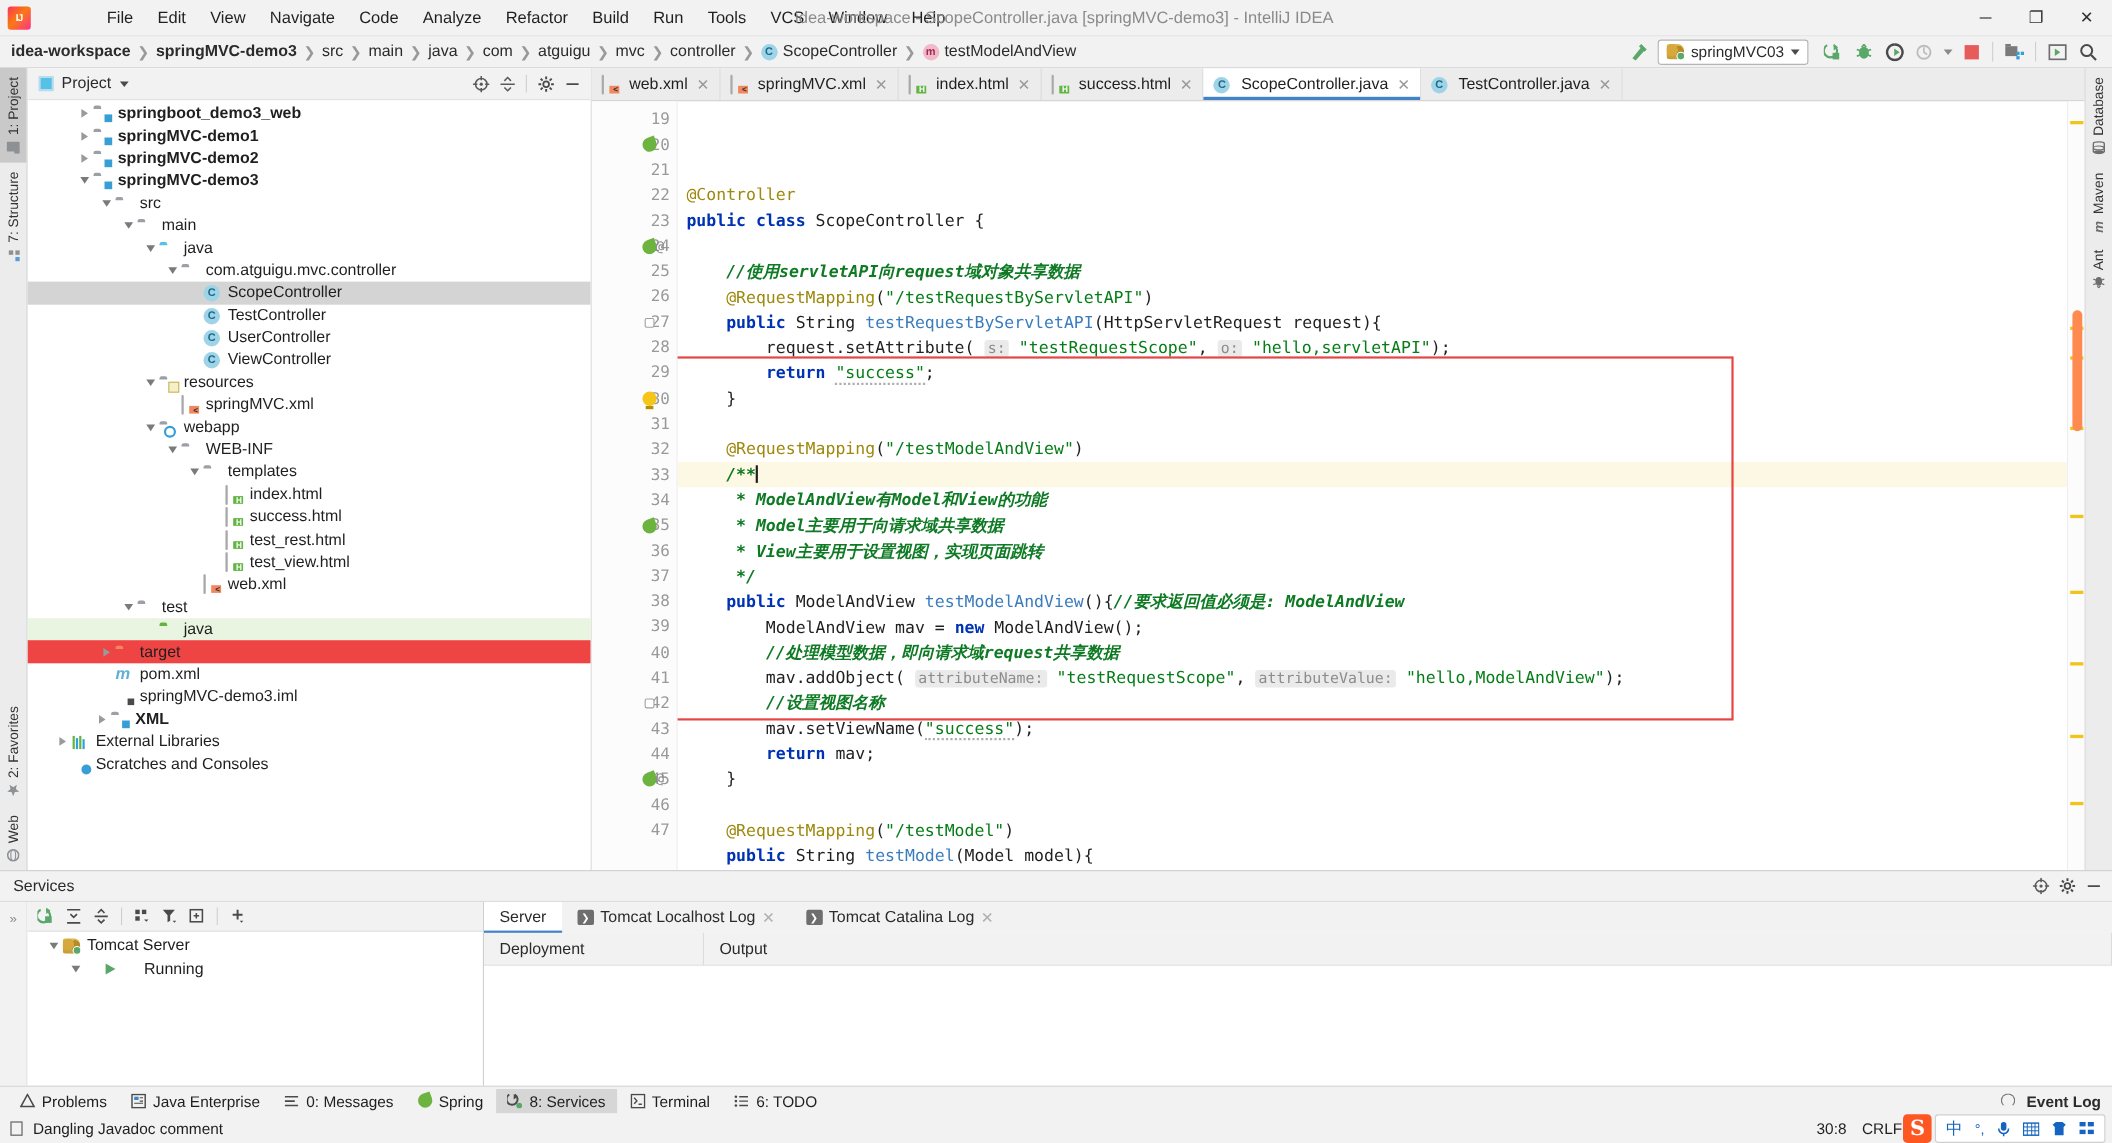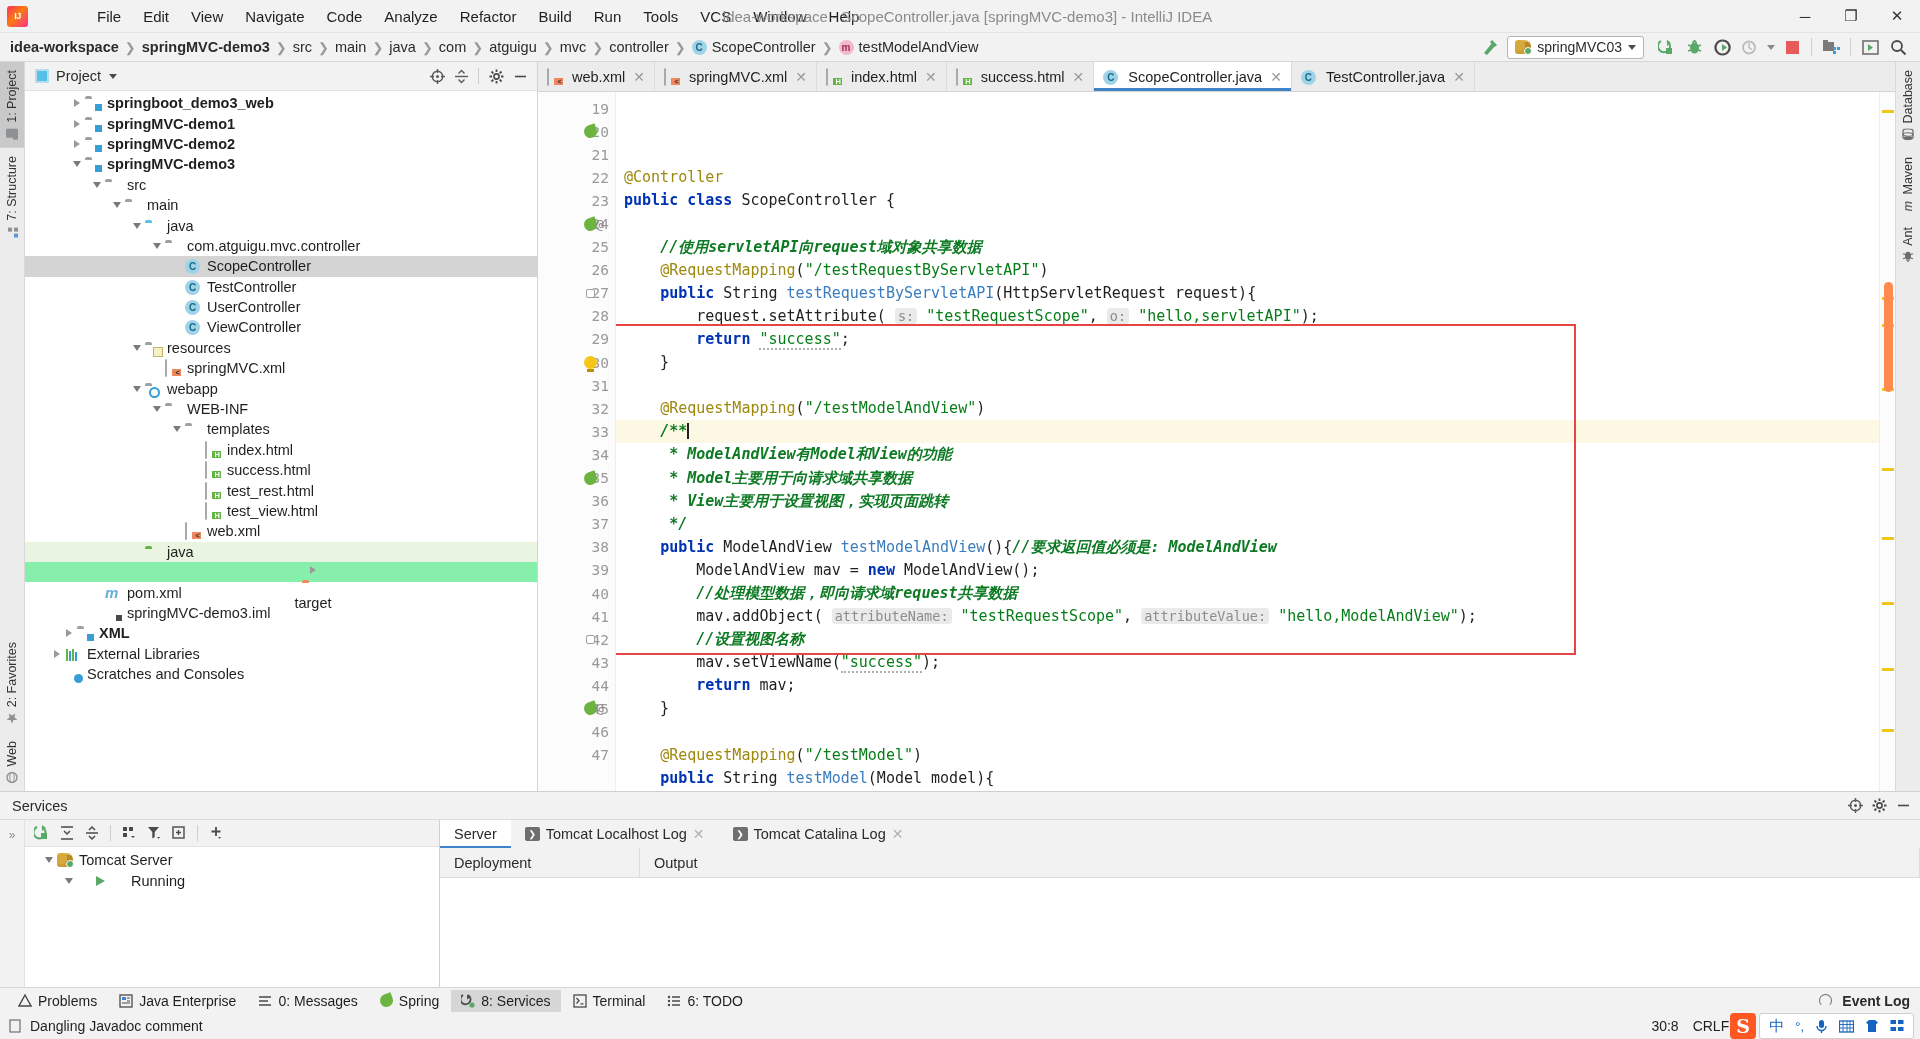--- a/index.html
+++ b/index.html
@@ -108,21 +108,21 @@
   .proj-title { font-size: 14.5px; margin-left: 7px; }
   .proj-box { width: 14px; height: 14px; background: #55c1e7; border: 2px solid #b9dcec; border-radius: 1px; }
   .proj-hdr-right { margin-left: auto; display: flex; align-items: center; gap: 2px; }
   .tree {
     flex: 1 1 auto; overflow: hidden; padding-top: 2px; position: relative;
     font-size: 14.5px;
   }
   .trow { display: flex; align-items: center; height: 20.4px; white-space: nowrap; padding-left: 4px; }
   .trow.sel { background: #d4d4d4; }
   .trow.grn { background: #e9f5e1; }
-  .trow.yel { background: #86efac; flex-direction: column; }
+  .trow.yel { background: #ef4444; }
   .tw { width: 16px; flex: 0 0 16px; display: flex; align-items: center; justify-content: center; }
   .arr-r { width:0;height:0;border-top:4px solid transparent;border-bottom:4px solid transparent;border-left:6px solid #9a9a9a; }
   .arr-d { width:0;height:0;border-left:4.5px solid transparent;border-right:4.5px solid transparent;border-top:6px solid #7a7a7a; }
   .ticon { width: 17px; height: 16px; flex: 0 0 17px; margin-right: 5px; position: relative; }
   .tlabel { font-size: 14.5px; color: #1f1f1f; }
   .tlabel.b { font-weight: bold; }
 
   
   .ic-modfolder { background:#9aa0a6; border-radius:2px 3px 2px 2px; width:16px;height:13px; margin-top:2px; }
   .ic-modfolder::before{content:"";position:absolute;left:0;top:1px;width:7px;height:3px;background:#9aa0a6;border-radius:2px 2px 0 0;}
@@ -612,20 +612,27 @@
           <div class="trow" style="padding-left: 164px;">
             <span class="tw"></span>
             <span class="ticon"><span class="ic-file"><span class="fl">H</span></span></span>
             <span class="tlabel">test_view.html</span>
           </div>
           <div class="trow" style="padding-left: 144px;">
             <span class="tw"></span>
             <span class="ticon"><span class="ic-file xml"><span class="fl" style="color:#2b2b2b;">&lt;</span></span></span>
             <span class="tlabel">web.xml</span>
           </div>
+          <div class="trow" style="padding-left: 84px;">
+            <span class="tw">
+              <span class="arr-d"></span>
+            </span>
+            <span class="ticon"><span class="ic-folder"></span></span>
+            <span class="tlabel">test</span>
+          </div>
           <div class="trow grn" style="padding-left: 104px;">
             <span class="tw"></span>
             <span class="ticon"><span class="ic-folder green"></span></span>
             <span class="tlabel">java</span>
           </div>
           <div class="trow yel" style="padding-left: 64px;">
             <span class="tw">
               <span class="arr-r"></span>
             </span>
             <span class="ticon"><span class="ic-folder orange"></span></span>
@@ -634,21 +641,21 @@
           <div class="trow" style="padding-left: 64px;">
             <span class="tw"></span>
             <span class="ticon"><span class="ic-m">m</span></span>
             <span class="tlabel">pom.xml</span>
           </div>
           <div class="trow" style="padding-left: 64px;">
             <span class="tw"></span>
             <span class="ticon"><span class="ic-iml"></span></span>
             <span class="tlabel">springMVC-demo3.iml</span>
           </div>
-          <div class="trow" style="padding-left: 36px;">
+          <div class="trow" style="padding-left: 60px;">
             <span class="tw">
               <span class="arr-r"></span>
             </span>
             <span class="ticon"><span class="ic-modfolder"></span></span>
             <span class="tlabel b">XML</span>
           </div>
           <div class="trow" style="padding-left: 24px;">
             <span class="tw">
               <span class="arr-r"></span>
             </span>

